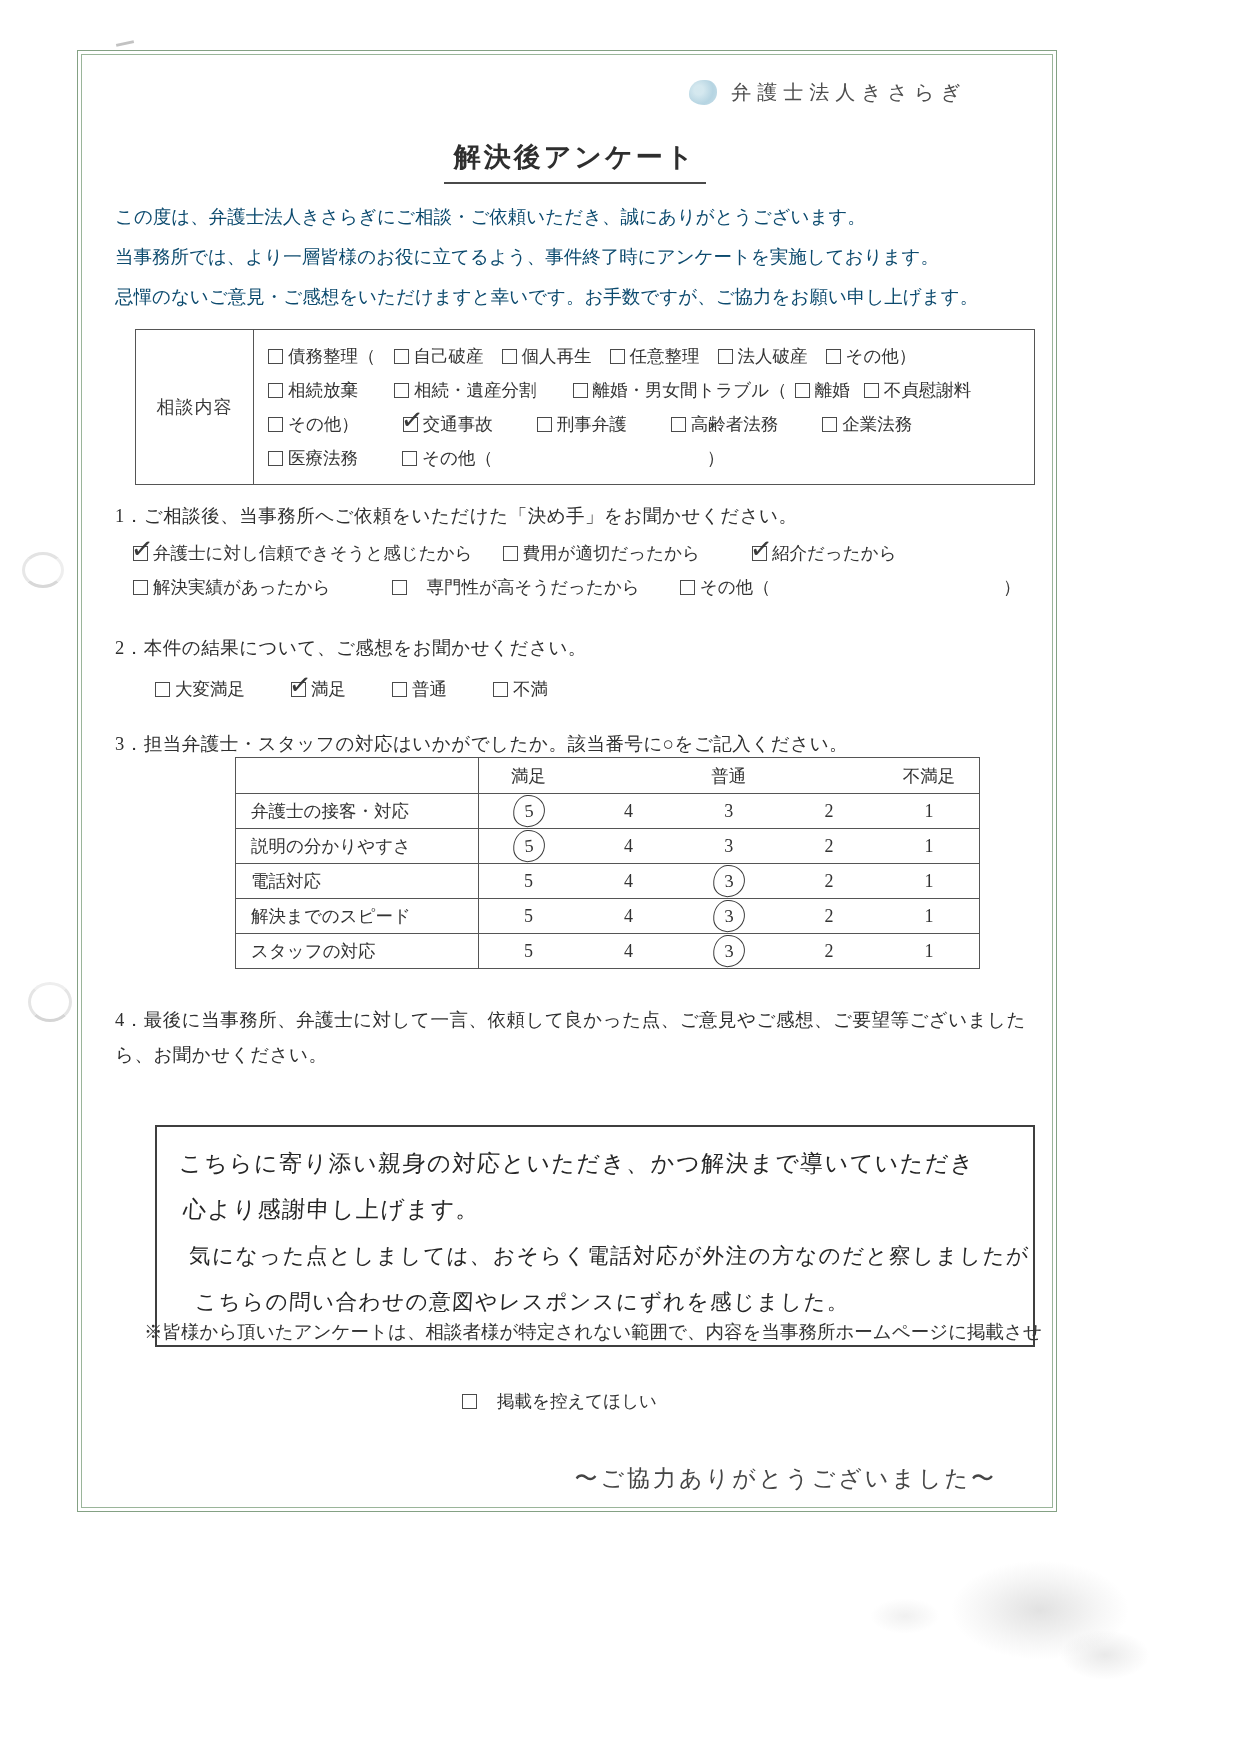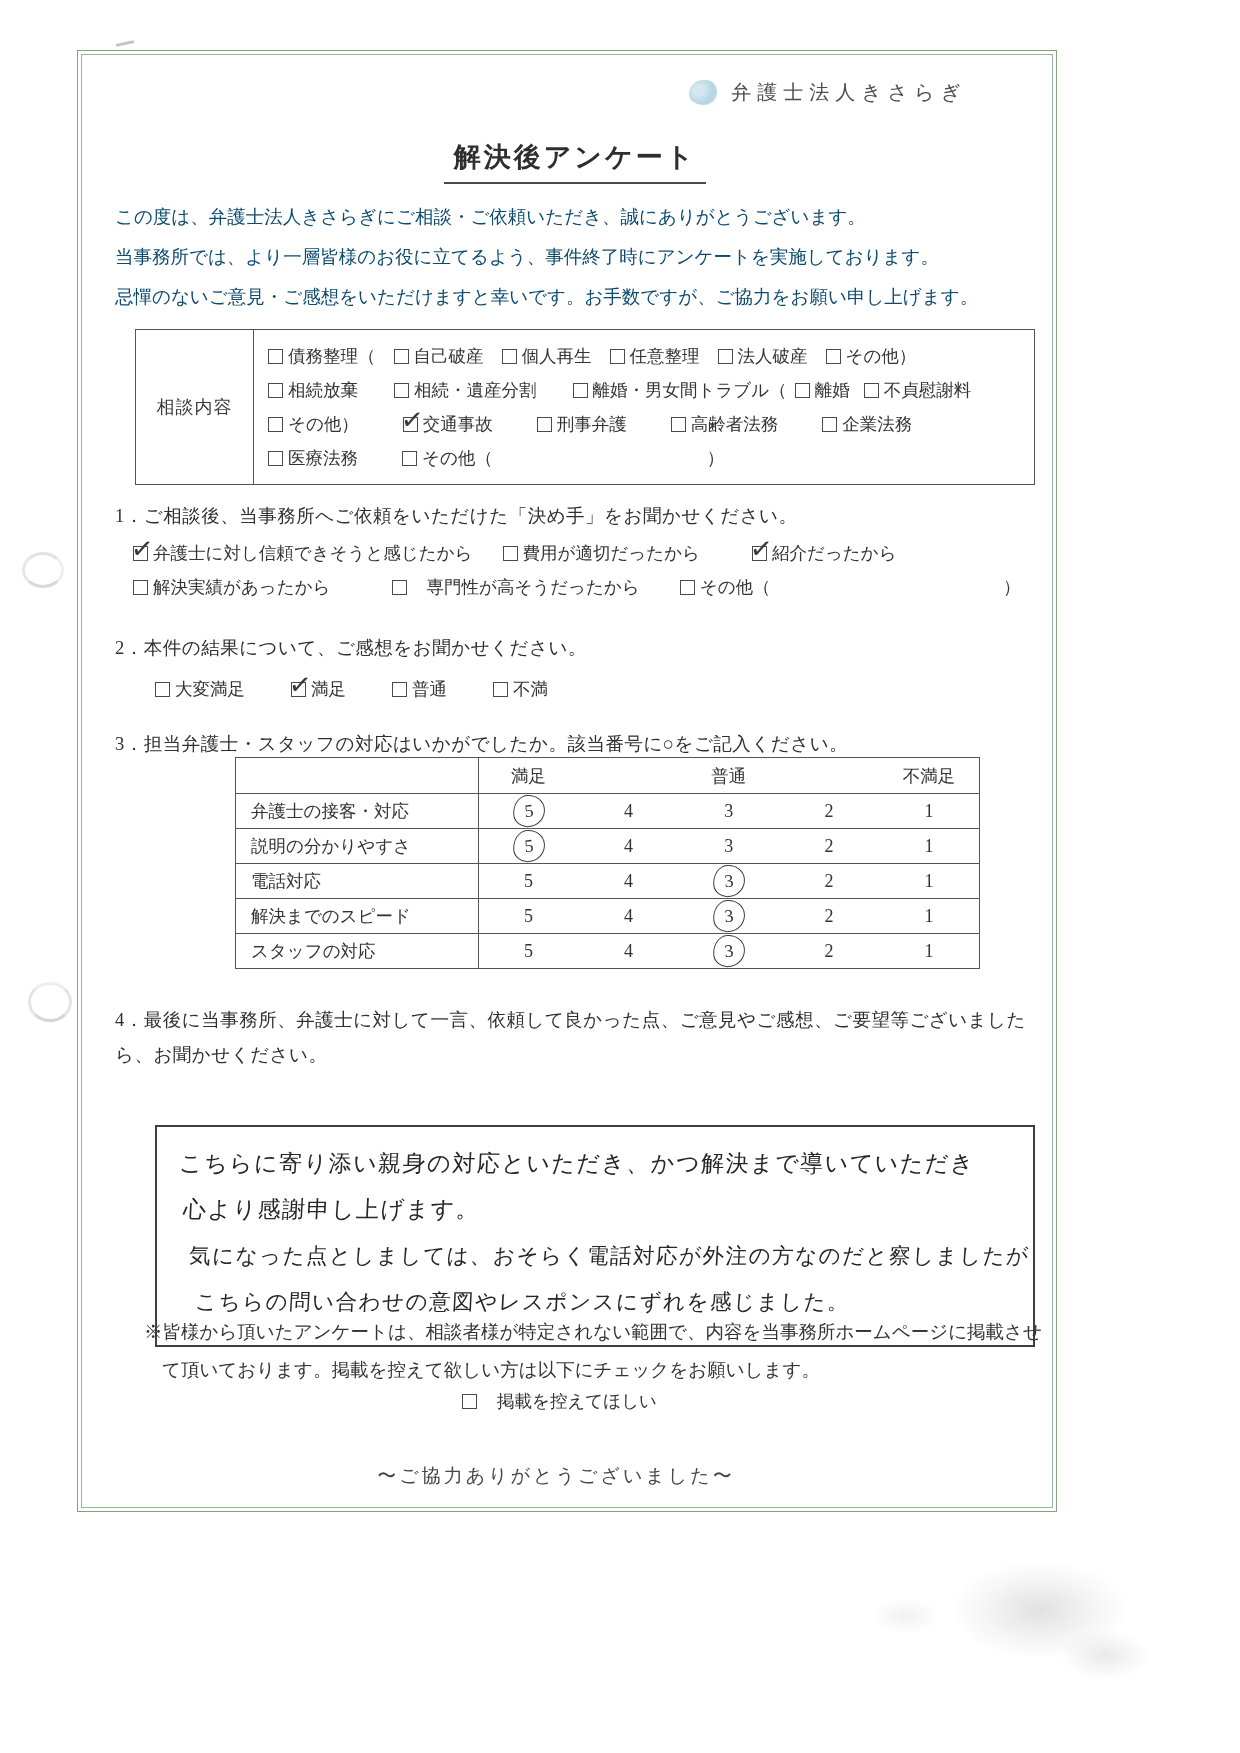--- a/index.html
+++ b/index.html
@@ -66,21 +66,21 @@
   .answer-box { position:absolute; left:40px; top:122px; width:880px; height:222px; border:2px solid #3f3f3f; background:#fff; padding:14px 22px; }
   .hw { font-size:23px; line-height:46px; color:#262626; letter-spacing:1.5px; transform:skewX(-3deg); white-space:nowrap; }
   .hw.l2 { margin-left:4px; }
   .hw.l3 { margin-left:10px; font-size:21.5px; }
   .hw.l4 { margin-left:16px; font-size:21.5px; }
 
   .footer-note { top:1262px; left:30px; width:930px; font-size:18.5px; line-height:38px; color:#333;margin-left:36px; }
   .footer-note .ind { padding-left:18px; }
   .optout { top:1338px; left:384px; display:flex; align-items:center; font-size:17.5px; }
   .optout .cb { margin-right:20px; }
-  .closing { top:1412px; text-align:center; padding-right:38px; font-size:19px; letter-spacing:3px; color:#454545; }
+  .closing { top:1412px; text-align:right; padding-right:38px; font-size:23px; letter-spacing:3px; color:#454545; }
 
   
   .hole { position:absolute; border-radius:50%; border:3px solid #e0e0e0; background:#fff; }
   .hole1 { left:22px; top:552px; width:42px; height:36px; border-color:#e3e3e3 #eee #d8d8d8 #e7e7e7; }
   .hole2 { left:28px; top:982px; width:44px; height:40px; border-color:#eee #e5e5e5 #d5d5d5 #e5e5e5; }
   .smudge { position:absolute; pointer-events:none; }
   .smudge1 { left:950px; top:1560px; width:180px; height:100px; background:radial-gradient(ellipse at center, rgba(90,90,90,.18) 0%, rgba(120,120,120,.07) 45%, transparent 70%); }
   .smudge2 { left:1060px; top:1630px; width:90px; height:50px; background:radial-gradient(ellipse at center, rgba(100,100,100,.14), transparent 70%); }
   .smudge3 { left:870px; top:1598px; width:70px; height:36px; background:radial-gradient(ellipse at center, rgba(110,110,110,.10), transparent 70%); }
   .topmark { position:absolute; left:116px; top:42px; width:18px; height:3px; background:#9a9a9a; transform:rotate(-12deg); opacity:.6; }
@@ -320,21 +320,20 @@
         <div class="answer-box">
           <div class="hw">こちらに寄り添い親身の対応といただき、かつ解決まで導いていただき</div>
           <div class="hw l2">心より感謝申し上げます。</div>
           <div class="hw l3">気になった点としましては、おそらく電話対応が外注の方なのだと察しましたが</div>
           <div class="hw l4">こちらの問い合わせの意図やレスポンスにずれを感じました。</div>
         </div>
       </div>
 
       <div class="blk footer-note">
         <div>※皆様から頂いたアンケートは、相談者様が特定されない範囲で、内容を当事務所ホームページに掲載させ</div>
-        <div class="ind">て頂いております。掲載を控えて欲しい方は以下にチェックをお願いします。</div>
       </div>
 
       <div class="blk optout" style="width:auto">
         <span class="cb"></span>
         <span class="cbl">掲載を控えてほしい</span>
       </div>
 
       <div class="blk closing">〜ご協力ありがとうございました〜</div>
 
     </div>

